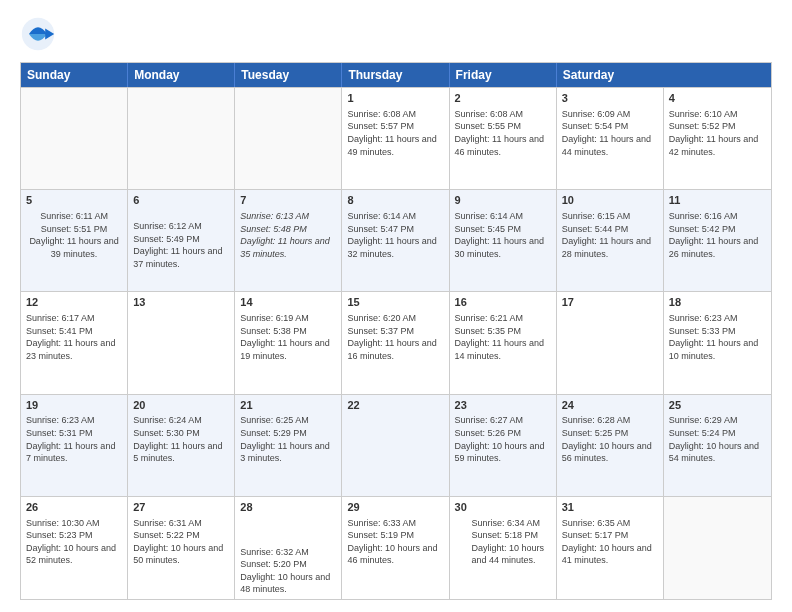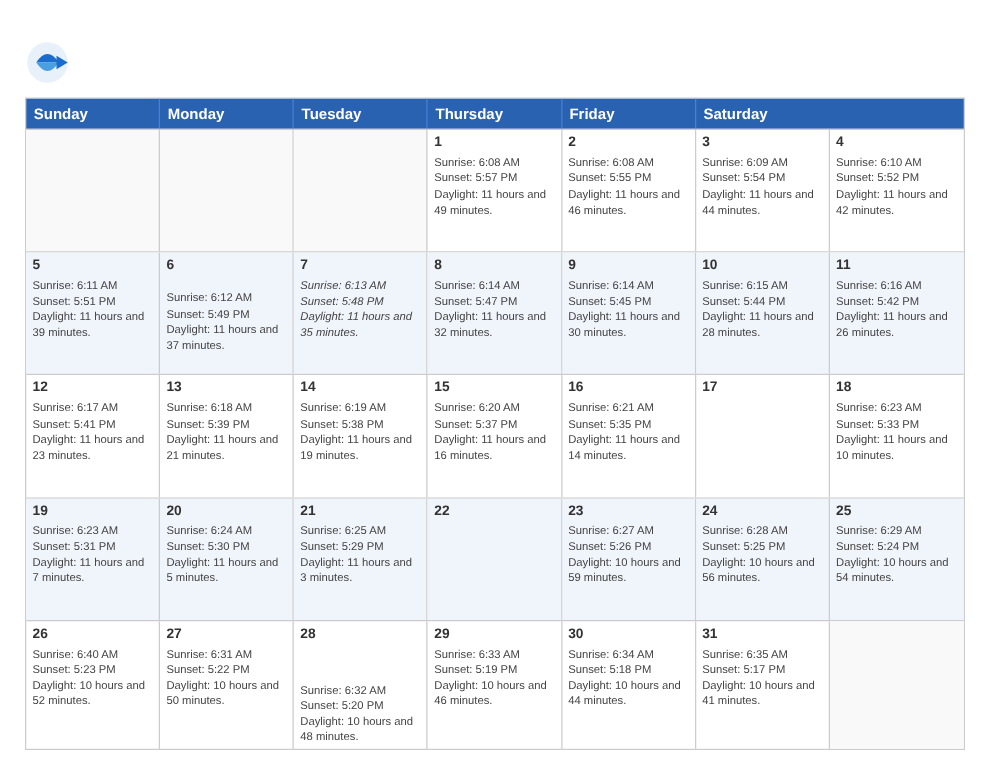--- a/index.html
+++ b/index.html
@@ -6,21 +6,21 @@
     body {
       font-family: Arial, sans-serif;
       background: #fff;
       width: 792px;
       height: 612px;
       overflow: hidden;
     }
     .page {
       width: 792px;
       height: 612px;
-      padding: 32px 20px 12px 20px;
+      padding: 16px 20px 12px 20px;
       display: flex;
       flex-direction: column;
     }
     .header {
       display: flex;
       justify-content: space-between;
       align-items: flex-start;
       margin-bottom: 10px;
     }
     .logo {
@@ -168,21 +168,21 @@
           <div class="cal-cell">
             <div class="day-num">4</div>
             <div class="cell-info" style="white-space: pre-line;">Sunrise: 6:10 AM
 Sunset: 5:52 PM
 Daylight: 11 hours and 42 minutes.</div>
           </div>
         </div>
         <div class="cal-row alt-row">
           <div class="cal-cell">
             <div class="day-num">5</div>
-            <div class="cell-info" style="white-space: pre-line;">Sunrise: 6:11 AM
+            <div class="cell-info" style="white-space: pre-line; text-align: center;">Sunrise: 6:11 AM
 Sunset: 5:51 PM
 Daylight: 11 hours and 39 minutes.</div>
           </div>
           <div class="cal-cell">
             <div class="day-num">6</div>
             <div class="cell-info" style="white-space: pre-line; margin-top: 12px;">Sunrise: 6:12 AM
 Sunset: 5:49 PM
 Daylight: 11 hours and 37 minutes.</div>
           </div>
           <div class="cal-cell">
@@ -218,23 +218,20 @@
         </div>
         <div class="cal-row">
           <div class="cal-cell">
             <div class="day-num">12</div>
             <div class="cell-info" style="white-space: pre-line;">Sunrise: 6:17 AM
 Sunset: 5:41 PM
 Daylight: 11 hours and 23 minutes.</div>
           </div>
           <div class="cal-cell">
             <div class="day-num">13</div>
-            <div class="cell-info" style="white-space: pre-line;">Sunrise: 6:18 AM
-Sunset: 5:39 PM
-Daylight: 11 hours and 21 minutes.</div>
           </div>
           <div class="cal-cell">
             <div class="day-num">14</div>
             <div class="cell-info" style="white-space: pre-line;">Sunrise: 6:19 AM
 Sunset: 5:38 PM
 Daylight: 11 hours and 19 minutes.</div>
           </div>
           <div class="cal-cell">
             <div class="day-num">15</div>
             <div class="cell-info" style="white-space: pre-line;">Sunrise: 6:20 AM
@@ -294,21 +291,21 @@
           <div class="cal-cell">
             <div class="day-num">25</div>
             <div class="cell-info" style="white-space: pre-line;">Sunrise: 6:29 AM
 Sunset: 5:24 PM
 Daylight: 10 hours and 54 minutes.</div>
           </div>
         </div>
         <div class="cal-row">
           <div class="cal-cell">
             <div class="day-num">26</div>
-            <div class="cell-info" style="white-space: pre-line;">Sunrise: 6:40 AM
+            <div class="cell-info" style="white-space: pre-line;">Sunrise: 10:30 AM
 Sunset: 5:23 PM
 Daylight: 10 hours and 52 minutes.</div>
           </div>
           <div class="cal-cell">
             <div class="day-num">27</div>
             <div class="cell-info" style="white-space: pre-line;">Sunrise: 6:31 AM
 Sunset: 5:22 PM
 Daylight: 10 hours and 50 minutes.</div>
           </div>
           <div class="cal-cell">
@@ -318,21 +315,21 @@
 Daylight: 10 hours and 48 minutes.</div>
           </div>
           <div class="cal-cell">
             <div class="day-num">29</div>
             <div class="cell-info" style="white-space: pre-line;">Sunrise: 6:33 AM
 Sunset: 5:19 PM
 Daylight: 10 hours and 46 minutes.</div>
           </div>
           <div class="cal-cell">
             <div class="day-num">30</div>
-            <div class="cell-info" style="white-space: pre-line;">Sunrise: 6:34 AM
+            <div class="cell-info" style="white-space: pre-line; margin-left: 17px;">Sunrise: 6:34 AM
 Sunset: 5:18 PM
 Daylight: 10 hours and 44 minutes.</div>
           </div>
           <div class="cal-cell">
             <div class="day-num">31</div>
             <div class="cell-info" style="white-space: pre-line;">Sunrise: 6:35 AM
 Sunset: 5:17 PM
 Daylight: 10 hours and 41 minutes.</div>
           </div>
           <div class="cal-cell empty"></div>

